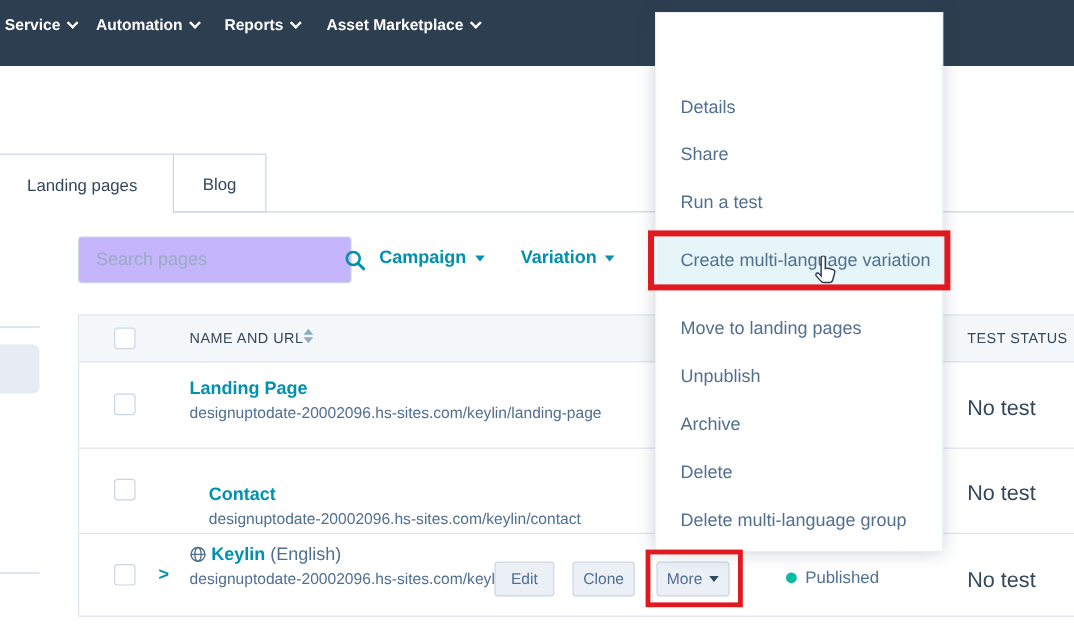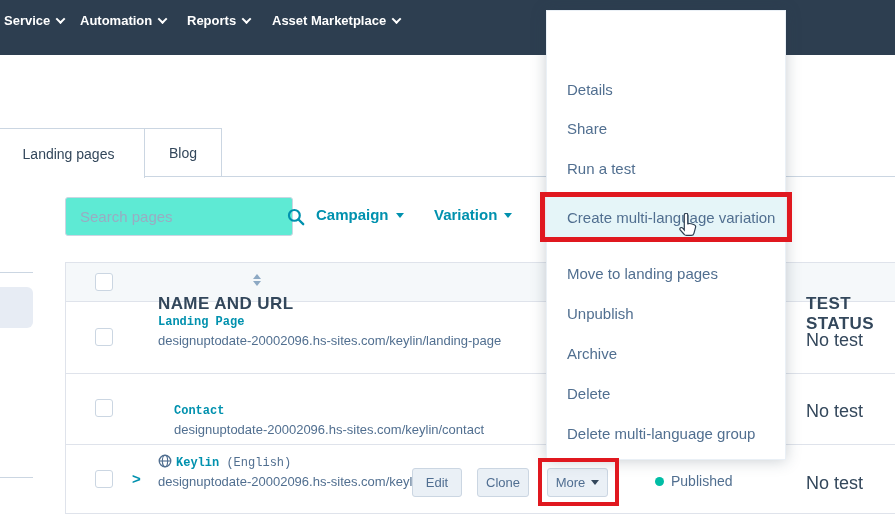--- a/index.html
+++ b/index.html
@@ -16,48 +16,48 @@
 
   
   .tabline { position:absolute; left:0; top:176px; width:895px; height:1px; background:#cbd6e2; z-index:1; }
   .tab { position:absolute; top:128px; height:49px; background:#fff; border:1px solid #cbd6e2;
          display:flex; align-items:center; justify-content:center; font-size:14px; color:#33475b; cursor:pointer; }
   .tab.active { border-bottom:none; height:50px; z-index:2; }
   .tab.inactive { z-index:0; border-left:none; }
 
   
   .searchbox { position:absolute; left:65px; top:197px; width:228px; height:39px; border:1px solid #cbd6e2;
-               border-radius:3px; background:#5eead4; display:flex; align-items:center; }
+               border-radius:3px; background:#c4b5fd; display:flex; align-items:center; }
   .searchbox input { border:none; outline:none; flex:1; height:100%; padding:0 8px 0 14px; font-size:15px;
                      color:#33475b; font-family:inherit; background:transparent; }
   .searchbox input::placeholder { color:#99acc2; }
   .search-ic { width:18px; height:18px; margin-right:12px; flex:none; }
   .filter-dd { position:absolute; top:206px; display:flex; align-items:center; gap:7px; color:#0091ae;
                font-size:15px; font-weight:bold; cursor:pointer; }
   .caret-teal { width:0; height:0; border-left:4px solid transparent; border-right:4px solid transparent;
                 border-top:5px solid #0091ae; display:inline-block; margin-top:2px; }
 
   
   .lf-line { position:absolute; left:0; width:33px; height:1px; background:#cbd6e2; }
   .lf-box  { position:absolute; left:-12px; top:287px; width:45px; height:41px; background:#e7ecf4; border-radius:6px; }
 
   
   .tbl-left-border { position:absolute; left:65px; top:262px; width:1px; height:252px; background:#dfe3eb; }
   .tbl-header { position:absolute; left:66px; top:262px; width:829px; height:40px; background:#f5f8fa;
                 border-top:1px solid #dfe3eb; border-bottom:1px solid #dfe3eb; }
   .row-border { position:absolute; left:66px; width:829px; height:1px; background:#dfe3eb; }
-  .col-head { position:absolute; font-size:17px; font-weight:bold; letter-spacing:.4px; color:#33475b;margin-top:19px; }
+  .col-head { position:absolute; font-size:12px; font-weight:normal; letter-spacing:.4px; color:#33475b; }
   .checkbox { position:absolute; width:18px; height:18px; border:1px solid #cbd6e2; border-radius:3px;
               background:#fff; cursor:pointer; }
   .sort-ic { position:absolute; display:flex; flex-direction:column; gap:2px; }
   .tri-up   { width:0; height:0; border-left:4px solid transparent; border-right:4px solid transparent;
               border-bottom:5px solid #8da9c4; }
   .tri-down { width:0; height:0; border-left:4px solid transparent; border-right:4px solid transparent;
               border-top:5px solid #8da9c4; }
-  .page-name { font-size:12px; font-weight:bold; color:#0091ae; cursor:pointer;font-family:Liberation Mono, monospace; }
+  .page-name { font-size:15px; font-weight:bold; color:#0091ae; cursor:pointer; }
   .page-url  { font-size:13px; color:#516f90; margin-top:4px; }
   .name-block { position:absolute; left:158px; }
   .lang { font-weight:normal; color:#516f90; }
   .row-chevron { position:absolute; left:132px; color:#0091ae; font-size:15px; font-weight:bold; cursor:pointer; }
   .no-test { position:absolute; left:806px; font-size:18px; color:#33475b; }
   .act-btn { position:absolute; top:468px; height:29px; background:#eaf0f6; border:1px solid #cbd6e2;
              border-radius:3px; color:#506e91; font-size:13px; display:flex; align-items:center;
              justify-content:center; gap:6px; cursor:pointer; }
   .caret-dark { width:0; height:0; border-left:4px solid transparent; border-right:4px solid transparent;
                 border-top:5px solid #33475b; display:inline-block; }

